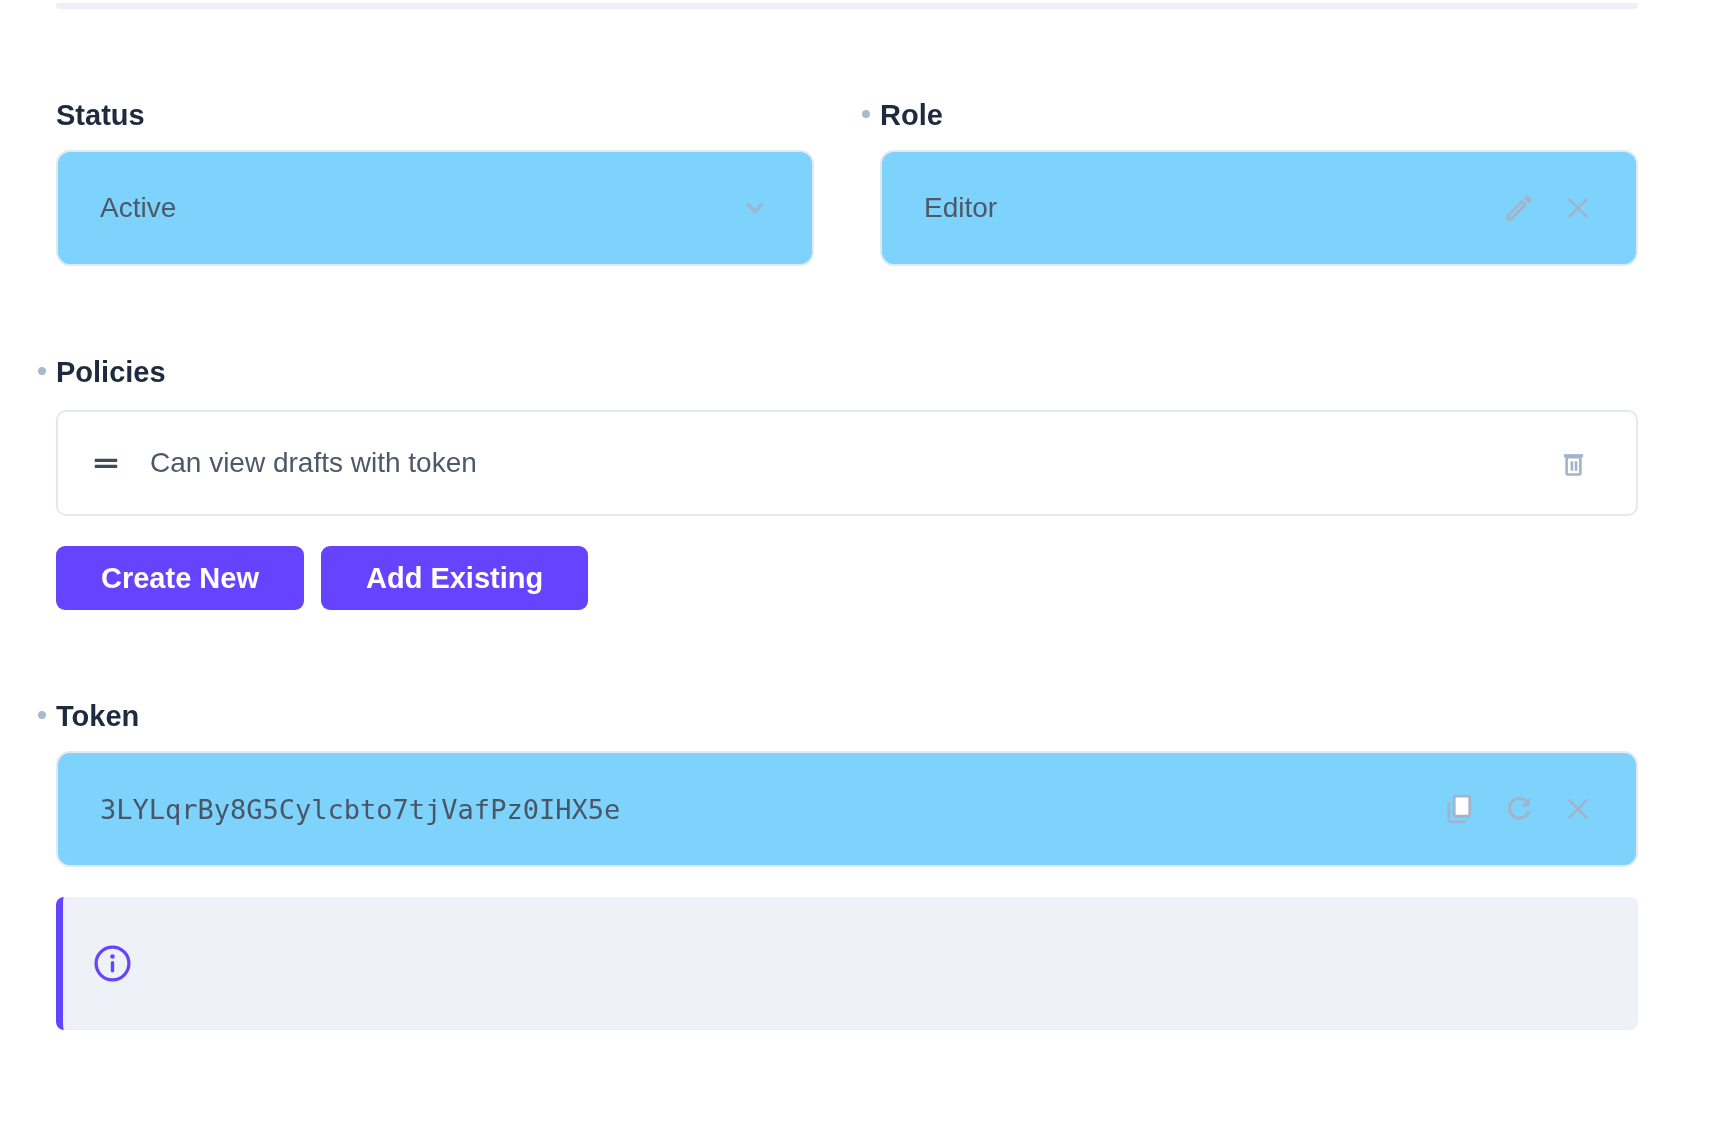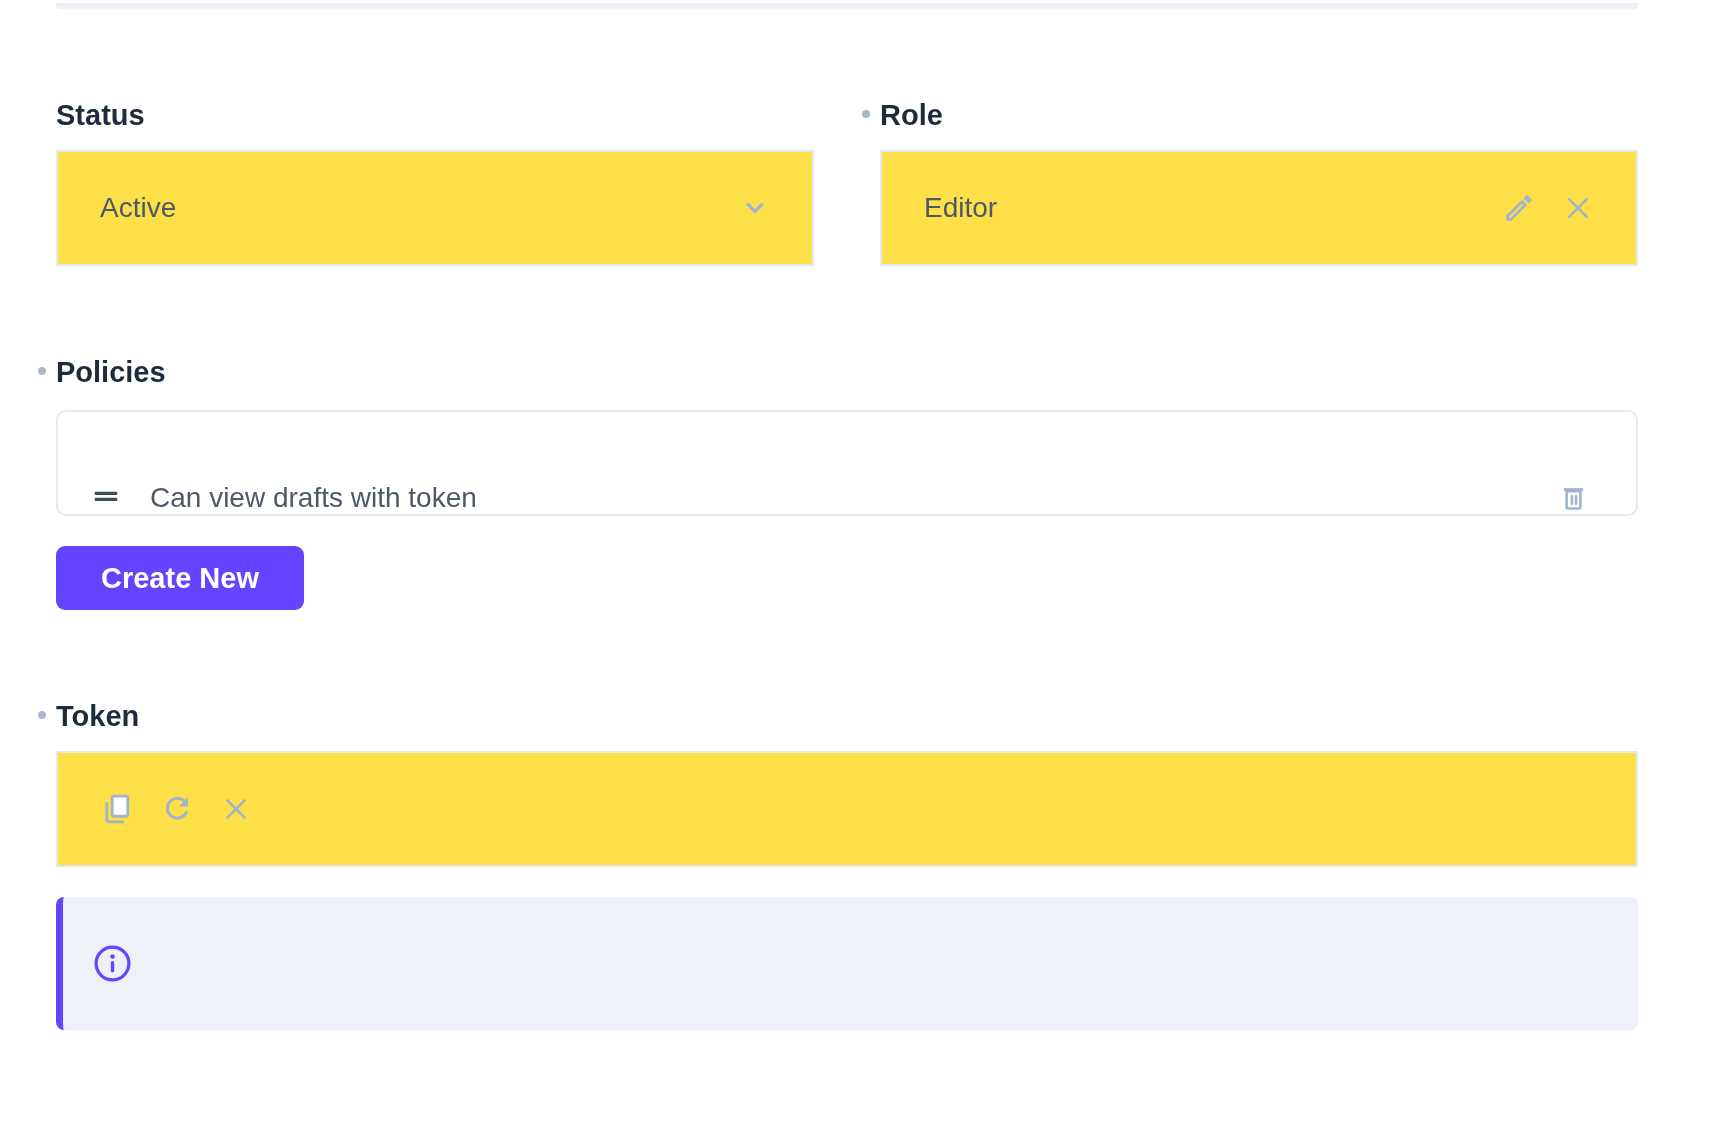--- a/index.html
+++ b/index.html
@@ -41,40 +41,40 @@
     display: grid;
     grid-template-columns: 1fr 1fr;
     column-gap: 66px;
   }
   .two-col .field-label { margin-top: 88px; }
 
   .input {
     margin-top: 17px;
     height: 116px;
     border: 2px solid #e3e9f1;
-    border-radius: 0;
-    background: #fde047;
+    border-radius: 14px;
+    background: #7dd3fc;
     display: flex;
     align-items: center;
     padding: 0 42px;
     font-size: 28px;
     color: #4d5869;
   }
   .input .value { flex: 1 1 auto; white-space: nowrap; overflow: hidden; }
   .icon { display: inline-flex; align-items: center; justify-content: center; flex: none; }
   .icon svg { display: block; }
   .icon-row { display: inline-flex; align-items: center; gap: 26px; flex: none; }
 
   .list-item {
     margin-top: 20px;
     height: 106px;
     border: 2px solid #e3e9f1;
     border-radius: 10px;
     display: flex;
-    align-items: flex-end;
+    align-items: center;
     padding: 0 46px 0 30px;
     font-size: 28px;
     color: #4d5869;
   }
   .list-item .drag { margin-right: 26px; }
   .list-item .value { flex: 1 1 auto; }
 
   .btn-row { margin-top: 30px; display: flex; gap: 17px; }
   .btn {
     height: 64px;
@@ -168,24 +168,26 @@
             <path d="M5 5.2h14v2.3H5z"></path>
             <path d="M9.9 10.3h1.9v7H9.9zM12.9 10.3h1.9v7h-1.9z"></path>
           </g>
           <rect x="7" y="7.5" width="10" height="12.5" rx="0.8" fill="none" stroke="#a2b3cc" stroke-width="1.9"></rect>
         </svg>
     </span>
   </div>
 
   <div class="btn-row">
     <button class="btn">Create New</button>
+    <button class="btn">Add Existing</button>
   </div>
 
   <div class="field-label dotted">Token</div>
   <div class="input">
+    <span class="value mono">3LYLqrBy8G5Cylcbto7tjVafPz0IHX5e</span>
     <span class="icon-row">
       <span class="icon">
         <svg width="34" height="34" viewBox="0 0 24 24" fill="none" stroke="#a2b3cc" stroke-width="2">
             <path d="M4.8 7.2v12a1.9 1.9 0 0 0 1.9 1.9h10.1"></path>
             <rect x="8.6" y="2.9" width="11" height="14.2" rx="1.4" fill="#ffffff"></rect>
           </svg>
       </span>
       <span class="icon">
         <svg width="34" height="34" viewBox="0 0 24 24">
             <path d="M18.9 13.6a7 7 0 1 1-.4-5.3" fill="none" stroke="#a2b3cc" stroke-width="2.2"></path>

